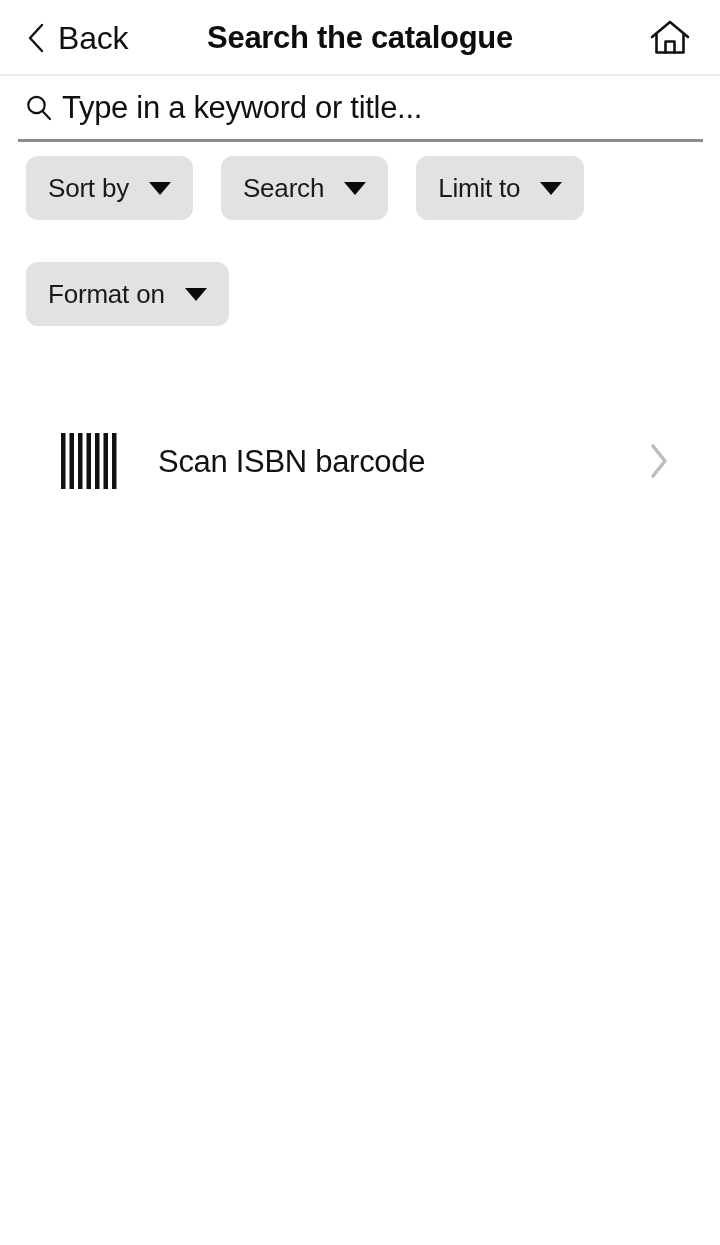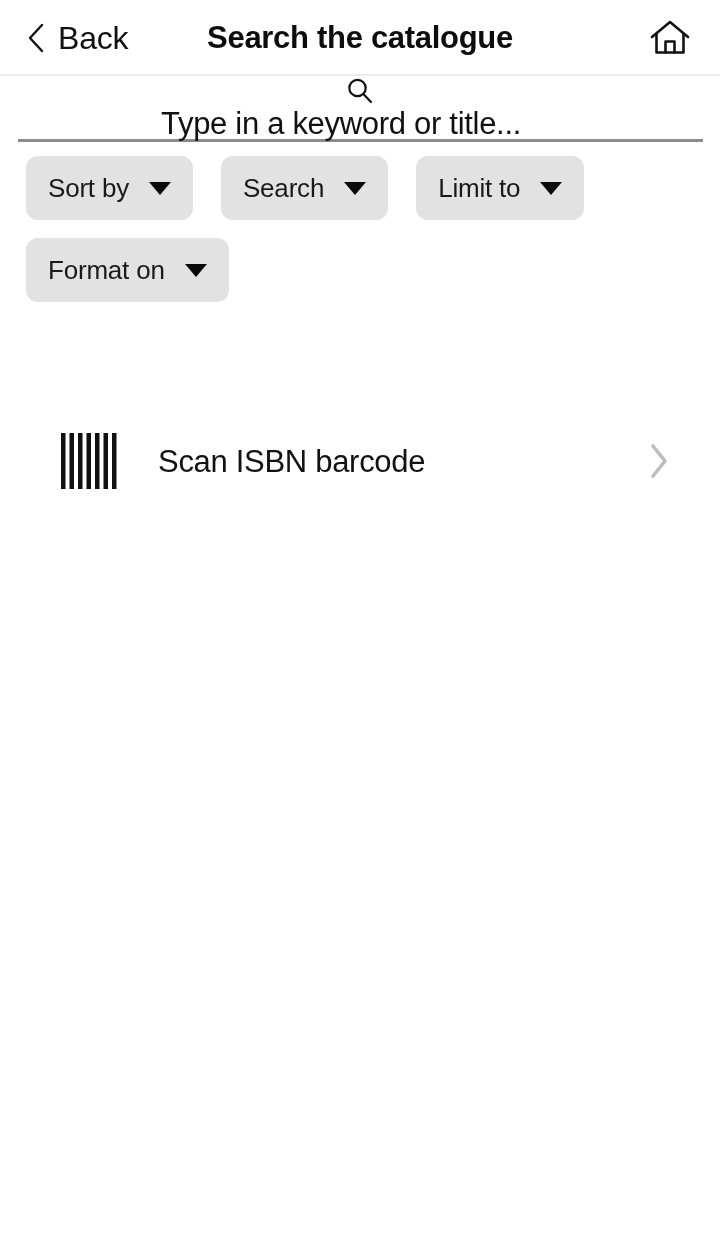--- a/index.html
+++ b/index.html
@@ -88,21 +88,20 @@
   
   .search-wrap {
     position: absolute;
     top: 76px;
     left: 18px;
     width: 685px;
     height: 66px;
     display: flex;
     align-items: center;
     border-bottom: 3px solid #8a8c8e;
-    flex-direction: column;
   }
   .search-icon {
     width: 30px;
     height: 30px;
     flex: 0 0 auto;
     margin-left: 6px;
     margin-right: 8px;
     display: block;
   }
   .search-input {
@@ -124,21 +123,21 @@
   }
 
   
   .chips {
     position: absolute;
     top: 156px;
     left: 26px;
     width: 680px;
     display: flex;
     flex-wrap: wrap;
-    gap: 18px 28px;
+    gap: 42px 28px;
   }
   .chip {
     height: 64px;
     background: #e2e2e3;
     border: 0;
     border-radius: 12px;
     display: inline-flex;
     align-items: center;
     padding: 0 22px;
     gap: 20px;

